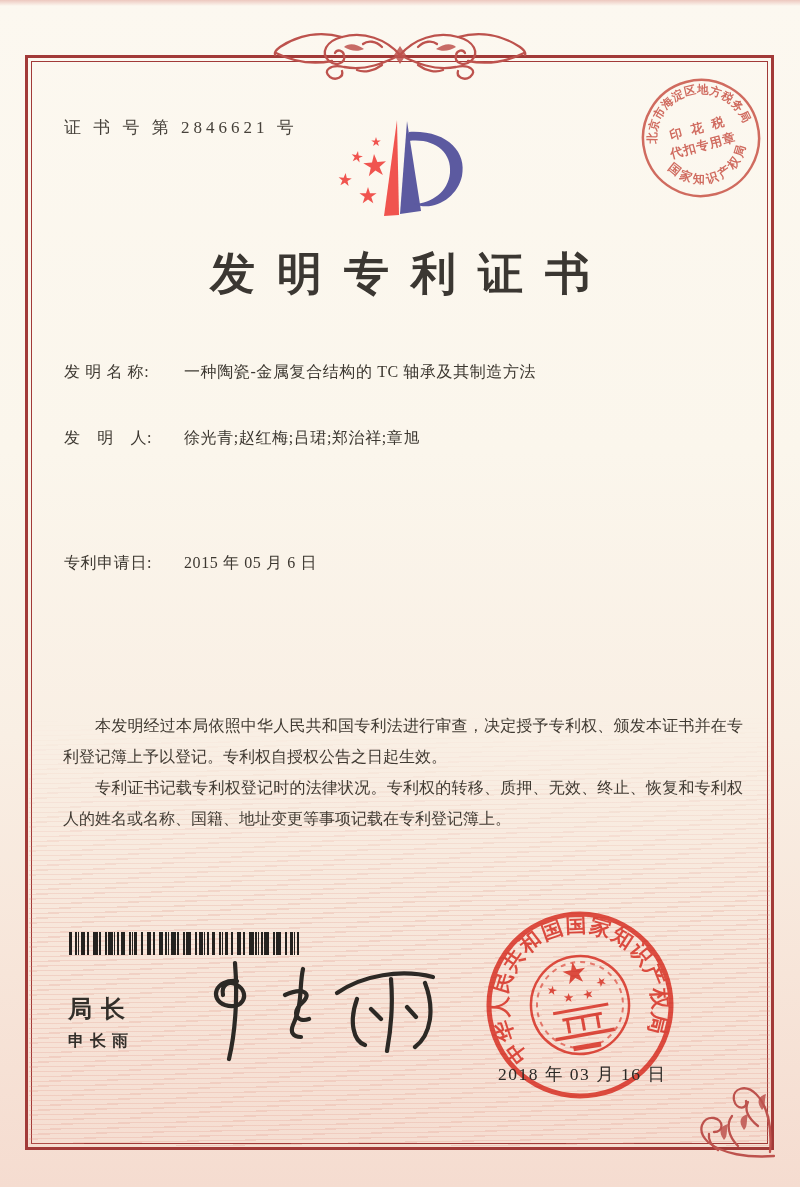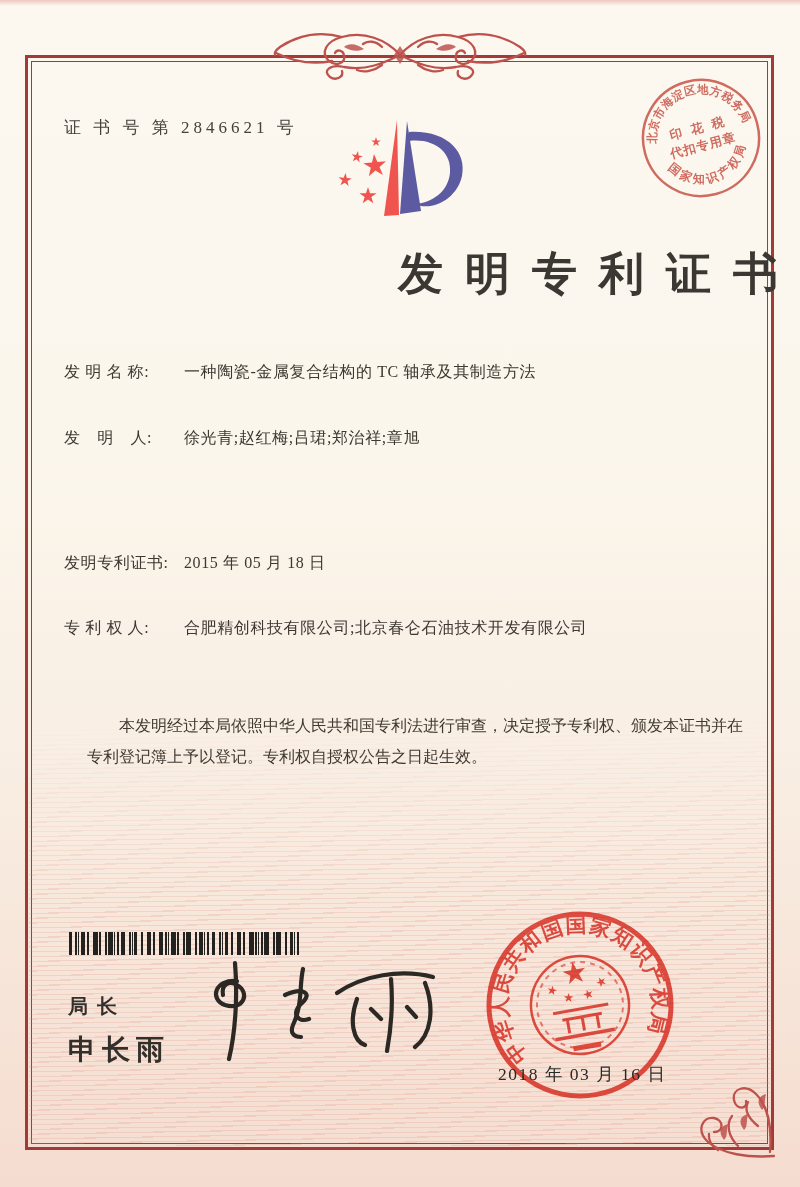--- a/index.html
+++ b/index.html
@@ -12,35 +12,35 @@
     background:linear-gradient(180deg,rgba(224,160,150,.55),rgba(224,160,150,0));}
   .border-frame{position:absolute;left:25px;top:55px;right:26px;bottom:37px;
     border:3px solid var(--border-red,#a23a38);}
   .border-frame::after{content:"";position:absolute;inset:3px;
     border:1px solid var(--border-red,#a23a38);}
   .texture{position:absolute;left:29px;right:30px;bottom:41px;height:430px;z-index:1;
     background:repeating-linear-gradient(179deg,rgba(223,139,124,.22) 0 1.2px,rgba(255,255,255,0) 1.2px 4.8px);
     -webkit-mask-image:linear-gradient(to bottom,transparent,#000 45%);
             mask-image:linear-gradient(to bottom,transparent,#000 45%);}
   .cert-no{position:absolute;left:64px;top:116px;font-size:17px;letter-spacing:4px;color:#46413a;z-index:2;}
-  .title{position:absolute;left:0;right:0;top:244px;text-align:right;z-index:2;
+  .title{position:absolute;left:0;right:0;top:244px;text-align:center;z-index:2;
     font-size:45px;font-weight:bold;letter-spacing:22px;text-indent:22px;color:#3b3732;}
   .field{position:absolute;left:64px;right:56px;font-size:16px;letter-spacing:.6px;z-index:2;color:#3d3831;}
   .field .lbl{display:inline-block;width:120px;}
   .body-text{position:absolute;left:63px;right:57px;top:711px;z-index:2;
-    font-size:16px;line-height:1.93;color:#403a32;text-align:justify;margin-left:24px;}
+    font-size:16px;line-height:1.93;color:#403a32;text-align:justify;}
   .body-text p{margin:0;text-indent:2em;}
   .barcode{position:absolute;left:69px;top:932px;width:234px;height:23px;z-index:2;
     background-image:
       repeating-linear-gradient(90deg,#24221f 0 2px,transparent 2px 6px),
       repeating-linear-gradient(90deg,#24221f 0 1px,transparent 1px 9px),
       repeating-linear-gradient(90deg,#24221f 0 3px,transparent 3px 13px);}
-  .officer-title{position:absolute;left:68px;top:993px;font-size:20px;font-weight:bold;
+  .officer-title{position:absolute;left:68px;top:993px;font-size:24px;font-weight:bold;
     letter-spacing:9px;color:#332f2a;z-index:3;}
-  .officer-name{position:absolute;left:68px;top:1031px;font-size:28px;font-weight:bold;
+  .officer-name{position:absolute;left:68px;top:1031px;font-size:16px;font-weight:bold;
     letter-spacing:6px;color:#332f2a;z-index:3;}
   .signature{position:absolute;left:185px;top:953px;z-index:3;}
   .signature path{fill:none;stroke:#2c2925;stroke-width:4.2;stroke-linecap:round;stroke-linejoin:round;}
   .logo{position:absolute;left:335px;top:112px;z-index:2;}
   .tax-stamp{position:absolute;left:631px;top:68px;z-index:3;mix-blend-mode:multiply;opacity:.88;}
   .tax-stamp .ring{fill:none;stroke:var(--stamp-red,#cd5a50);stroke-width:2.5;}
   .tax-stamp text{fill:var(--stamp-red,#cd5a50);font-family:"Liberation Serif",serif;font-weight:bold;}
   .seal{position:absolute;left:480px;top:905px;z-index:4;mix-blend-mode:multiply;opacity:.93;}
   .seal .ring{fill:none;stroke:var(--seal-red,#e2473c);stroke-width:5;}
   .seal .seal-stroke{fill:none;stroke:var(--seal-red,#e2473c);}
@@ -126,28 +126,26 @@
 
   <div class="title">发明专利证书</div>
 
   <div class="field" style="top:362px">
     <span class="lbl">发 明 名 称:</span><span class="val">一种陶瓷-金属复合结构的 TC 轴承及其制造方法</span>
   </div>
   <div class="field" style="top:428px">
     <span class="lbl">发　明　人:</span><span class="val">徐光青;赵红梅;吕珺;郑治祥;章旭</span>
   </div>
   <div class="field" style="top:553px">
-    <span class="lbl">发明专利证书:</span><span class="val">2015 年 05 月 18 日</span>
-  </div>
-  <div class="field" style="top:618px">
-    <span class="lbl">专 利 权 人:</span><span class="val">合肥精创科技有限公司;北京春仑石油技术开发有限公司</span>
+    <span class="lbl">专利申请日:</span><span class="val">2015 年 05 月 6 日</span>
   </div>
 
   <div class="body-text">
     <p>本发明经过本局依照中华人民共和国专利法进行审查，决定授予专利权、颁发本证书并在专利登记簿上予以登记。专利权自授权公告之日起生效。</p>
+    <p>专利证书记载专利权登记时的法律状况。专利权的转移、质押、无效、终止、恢复和专利权人的姓名或名称、国籍、地址变更等事项记载在专利登记簿上。</p>
   </div>
 
   <div class="barcode"></div>
 
   <div class="officer-title">局长</div>
   <div class="officer-name">申长雨</div>
 
   <svg class="signature" width="265" height="118" viewBox="0 0 265 118">
     <path d="M52,28 C30,26 24,46 40,52 C58,58 66,40 52,32 C44,27 36,32 38,42"></path>
     <path d="M50,10 C52,34 52,72 44,106"></path>

